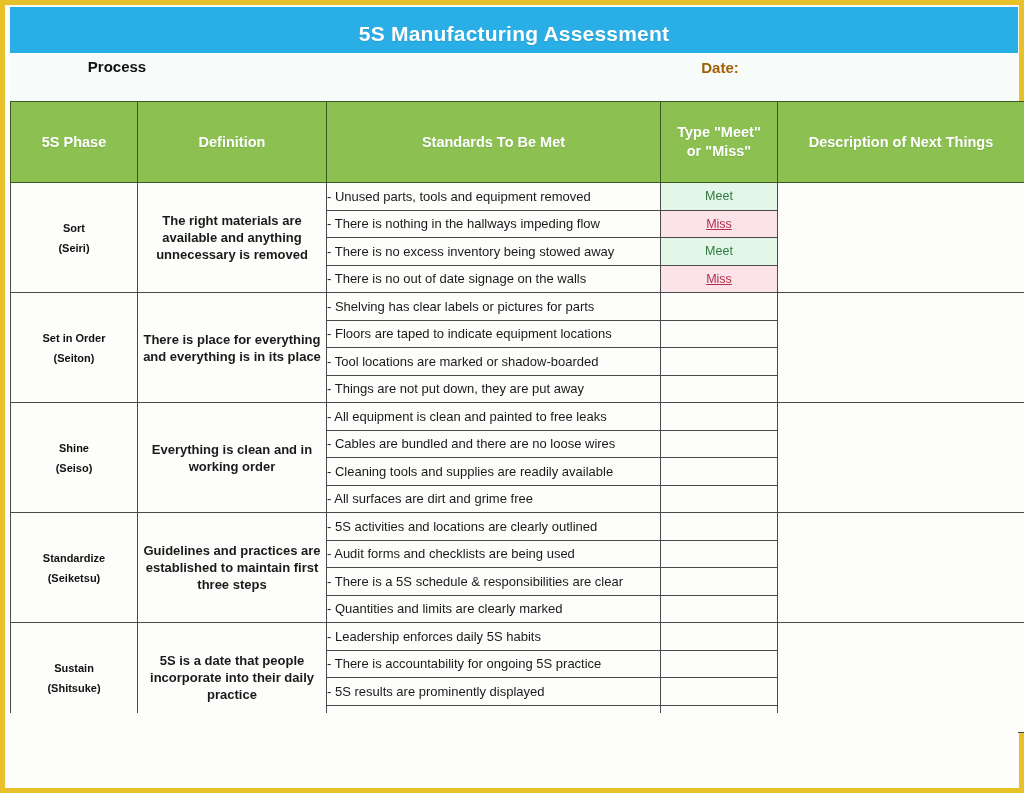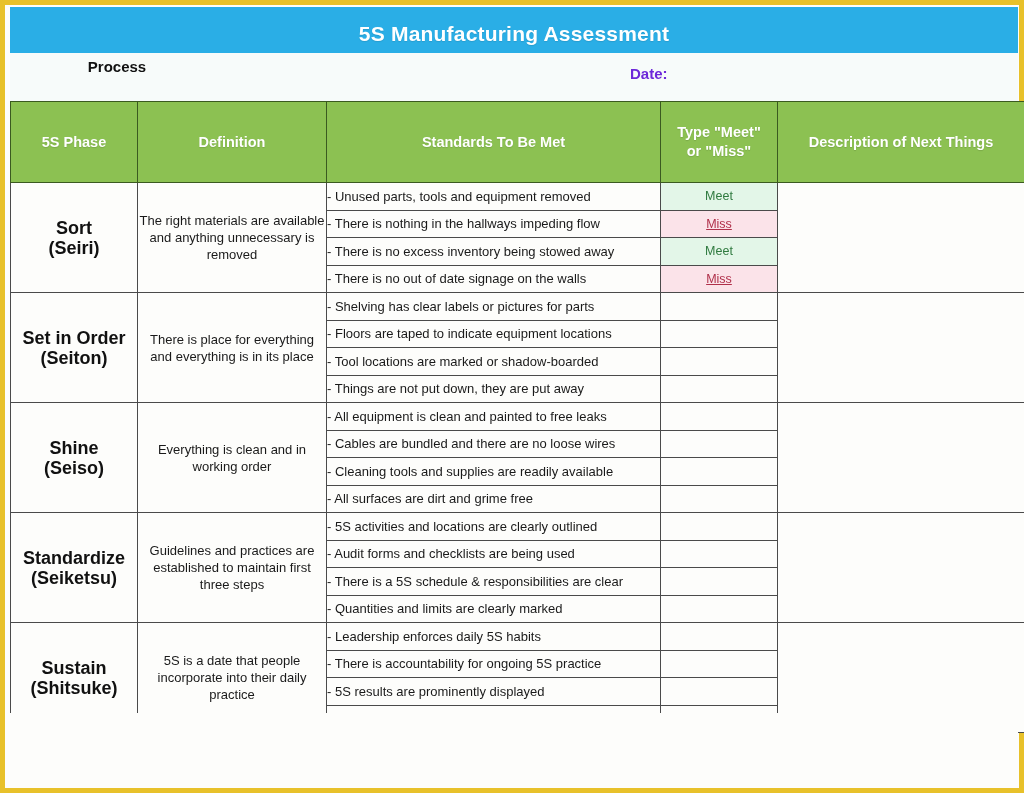--- a/index.html
+++ b/index.html
@@ -60,25 +60,26 @@
     width: 170px;
     text-align: center;
     font-size: 15px;
     font-weight: bold;
     color: #111111;
     line-height: 21px;
   }
   .meta-date {
     position: absolute;
     left: 620px;
-    top: 12px;
+    top: 6px;
     width: 180px;
+    text-align: center;
     font-size: 15px;
     font-weight: bold;
-    color: #6d28d9;
+    color: #a16207;
   }
 
   
   .grid {
     position: absolute;
     left: 5px;
     top: 96px;
     width: 1014px;
     border-collapse: collapse;
     table-layout: fixed;
@@ -97,31 +98,32 @@
     font-weight: bold;
     text-align: center;
     height: 80px;
     line-height: 19px;
     text-shadow: 0 1px 1px rgba(0,0,0,0.12);
     border: 1px solid #3b5a20 !important;
   }
 
   .phase-cell {
     text-align: center;
-    font-size: 18px;
+    font-size: 11px;
     font-weight: bold;
     color: #111111;
     line-height: 20px;
   }
   .def-cell {
     text-align: center;
     font-size: 13px;
     color: #1a1a1a;
     line-height: 17px;
     padding: 0 8px;
+    font-weight: bold;
   }
   .std-cell {
     font-size: 13px;
     color: #1a1a1a;
     height: 26.5px;
     padding-left: 5px;
     white-space: nowrap;
   }
   .type-cell {
     text-align: center;

